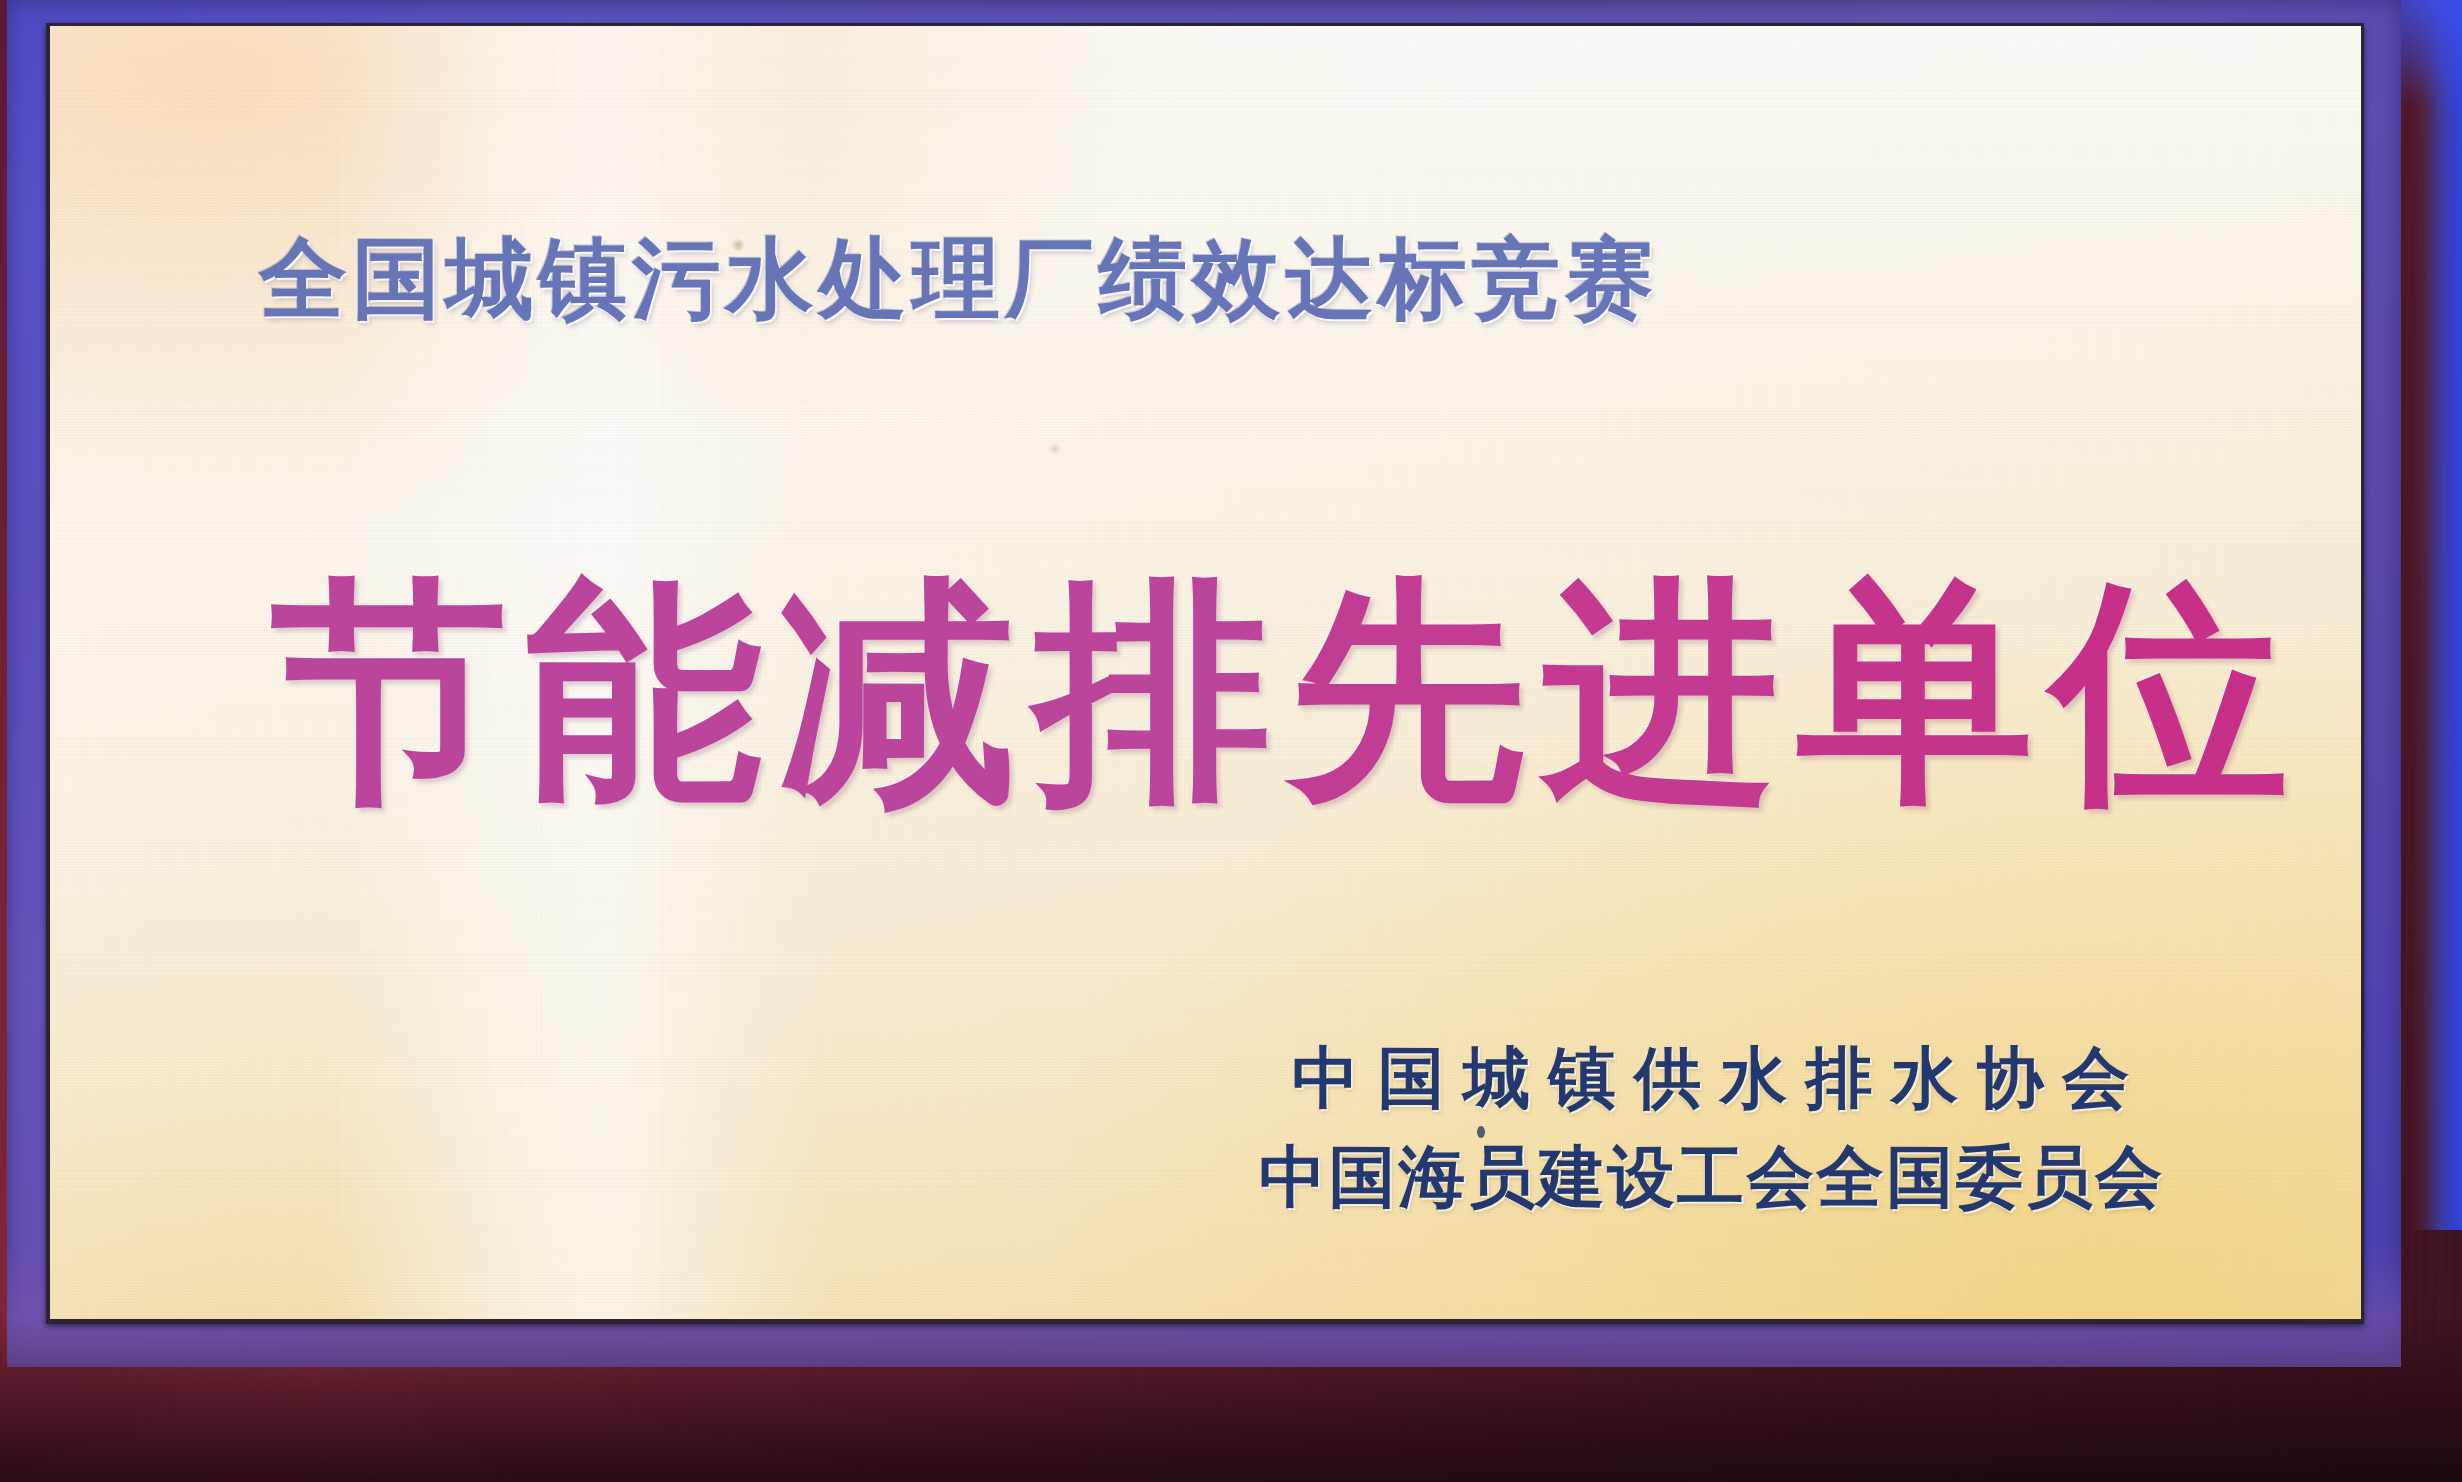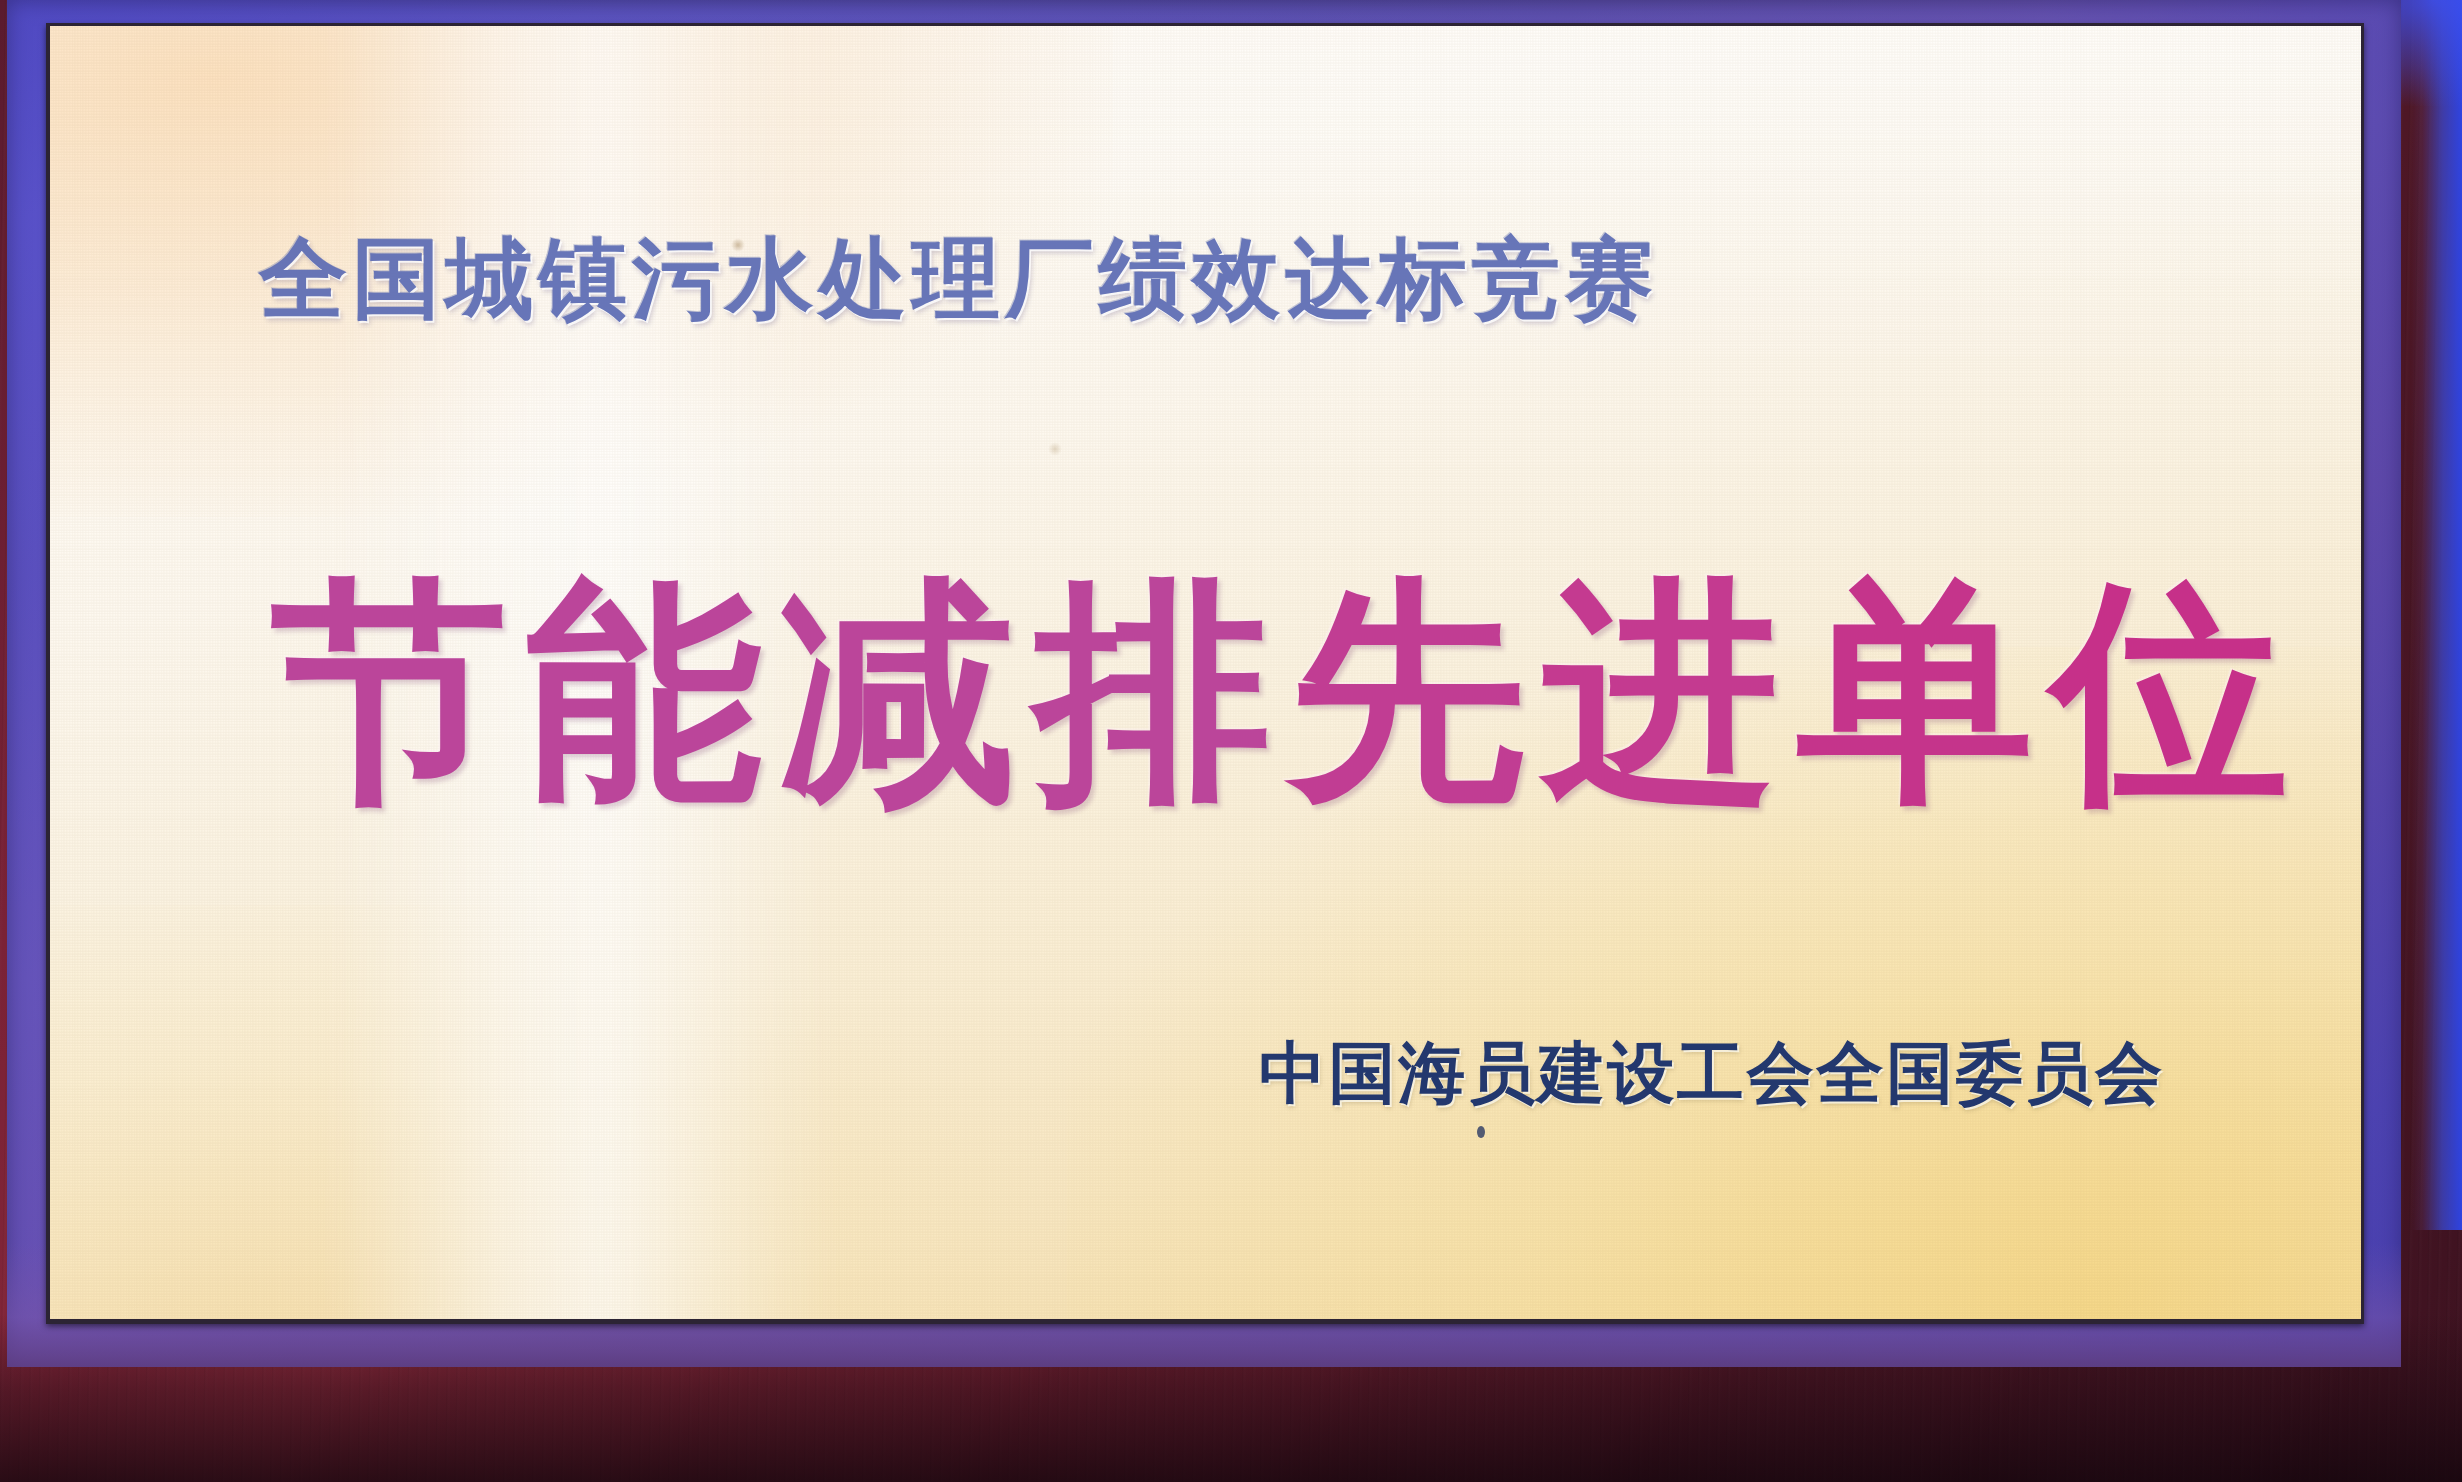--- a/index.html
+++ b/index.html
@@ -284,21 +284,21 @@
     font-size: 67px;
     line-height: 1;
     font-weight: 700;
     color: #23386e;
     white-space: nowrap;
     text-shadow:
       1.8px 1.8px 0 rgba(255,252,240,0.75),
       1.8px 2.7px 4.4px rgba(120,100,60,0.28);
   }
   .sig-org1 { letter-spacing: 18.6px; padding-left: 18.6px; margin-bottom: 32px; }
-  .sig-org2 { letter-spacing: 2.7px;  padding-left: 2.7px;  margin-bottom: 75px; font-family: Liberation Mono, monospace; }
+  .sig-org2 { letter-spacing: 2.7px;  padding-left: 2.7px;  margin-bottom: 75px; }
   .sig-date { letter-spacing: 8px;  padding-left: 8px;  font-size: 65px; }
 
   
   .ink-dot {
     position: absolute;
     left: 221px;
     top: 81px;
     width: 8px;
     height: 12.4px;
     border-radius: 50% 50% 50% 50%;
@@ -344,20 +344,21 @@
         <span class="ch c2">能</span>
         <span class="ch c3">减</span>
         <span class="ch c4">排</span>
         <span class="ch c5">先</span>
         <span class="ch c6">进</span>
         <span class="ch c7">单</span>
         <span class="ch c8">位</span>
       </div>
 
       <div class="sigblock">
+        <div class="sig-line sig-org1">中国城镇供水排水协会</div>
         <div class="ink-dot"></div>
         <div class="sig-line sig-org2">中国海员建设工会全国委员会</div>
       </div>
 
     </div>
   </div>
 
 </div>
 
 

